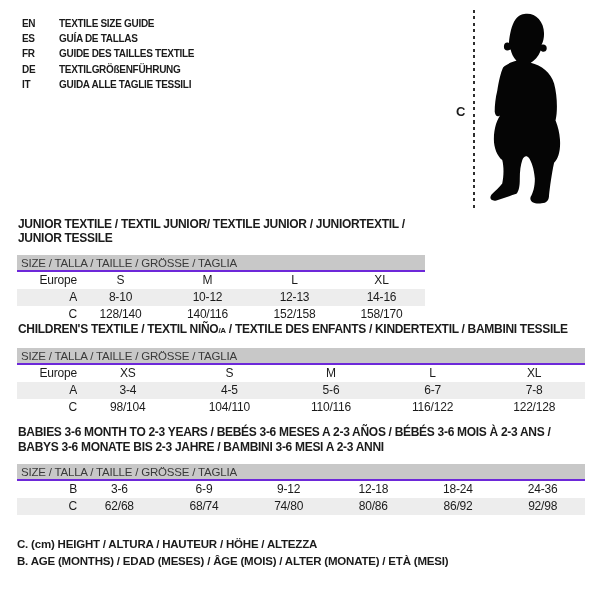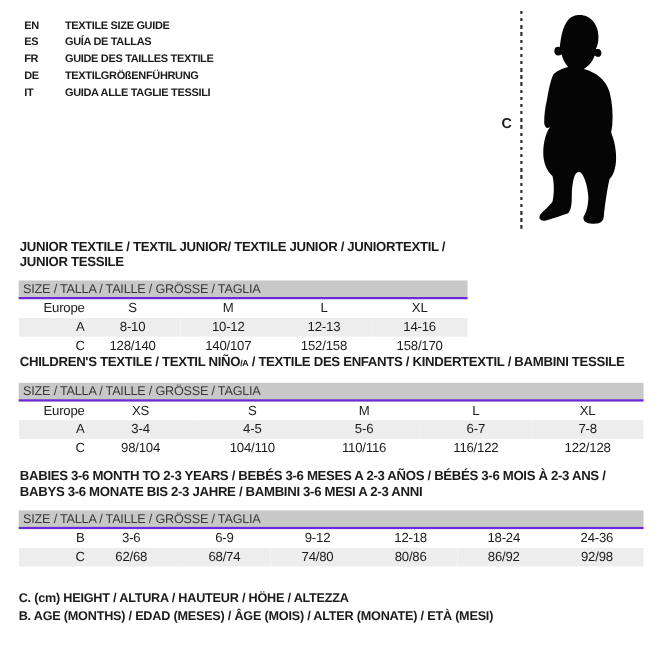--- a/index.html
+++ b/index.html
@@ -128,21 +128,21 @@
           <tr class="alt">
             <td class="lbl">A</td>
             <td>8-10</td>
             <td>10-12</td>
             <td>12-13</td>
             <td>14-16</td>
           </tr>
           <tr>
             <td class="lbl">C</td>
             <td>128/140</td>
-            <td>140/107</td>
+            <td>140/116</td>
             <td>152/158</td>
             <td>158/170</td>
           </tr>
         </tbody>
     </table>
   </section>
 
   <section class="sec sec2">
     <h2 class="tbl-title"><span>CHILDREN'S TEXTILE / TEXTIL NIÑO</span><span class="sub">/A</span><span> / TEXTILE DES ENFANTS / KINDERTEXTIL / BAMBINI TESSILE</span></h2>
     <div class="size-bar">SIZE / TALLA / TAILLE / GRÖSSE / TAGLIA</div>

